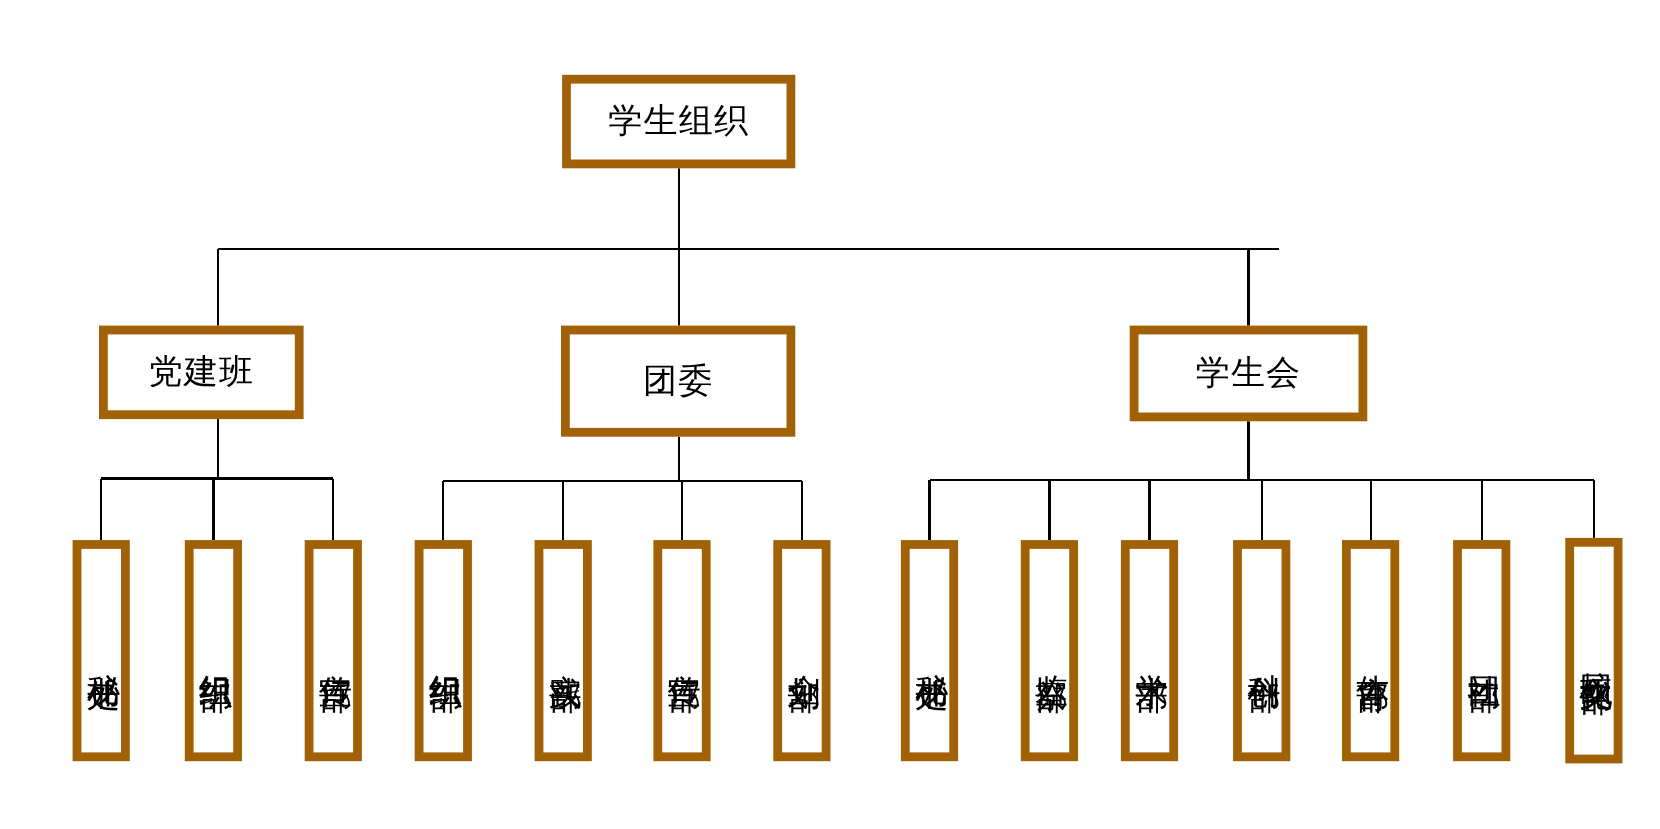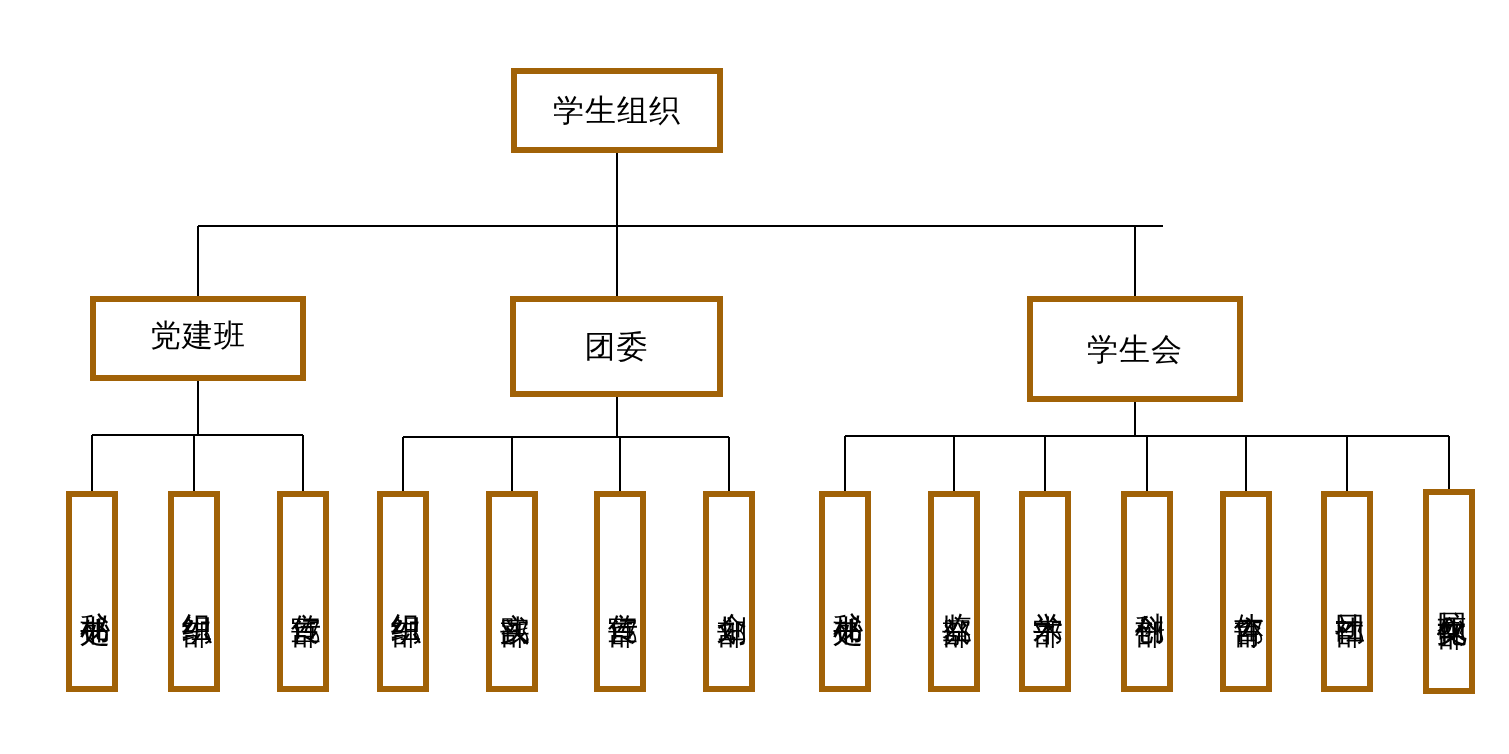--- a/index.html
+++ b/index.html
@@ -21,21 +21,21 @@
     position: absolute;
     left: 0;
     top: 0;
     width: 1509px;
     height: 754px;
   }
   .node {
     position: absolute;
     box-sizing: border-box;
     background: #ffffff;
-    border: 6px solid #a16207;
+    border: 8px solid #a16207;
     display: flex;
     align-items: center;
     justify-content: center;
     color: #000000;
   }
   .node-h {
     font-size: 31px;
     letter-spacing: 1px;
     line-height: 1.1;
   }
@@ -82,21 +82,21 @@
       <line x1="1045" y1="436" x2="1045" y2="491" stroke="#000000" stroke-width="2" shape-rendering="crispEdges"></line>
       <line x1="1147" y1="436" x2="1147" y2="491" stroke="#000000" stroke-width="2" shape-rendering="crispEdges"></line>
       <line x1="1246" y1="436" x2="1246" y2="491" stroke="#000000" stroke-width="2" shape-rendering="crispEdges"></line>
       <line x1="1347" y1="436" x2="1347" y2="491" stroke="#000000" stroke-width="2" shape-rendering="crispEdges"></line>
       <line x1="1449" y1="436" x2="1449" y2="489" stroke="#000000" stroke-width="2" shape-rendering="crispEdges"></line>
     </svg>
   <div id="node-layer">
       <div class="node node-h" style="left: 511px; top: 68px; width: 212px; height: 85px;">
         <span class="node-label">学生组织</span>
       </div>
-      <div class="node node-h" style="left: 90px; top: 296px; width: 216px; height: 85px; font-family: Liberation Mono, monospace;">
+      <div class="node node-h" style="left: 90px; top: 296px; width: 186px; height: 85px;">
         <span class="node-label">党建班</span>
       </div>
       <div class="node node-v" style="left: 66px; top: 491px; width: 52px; height: 201px;">
         <span class="node-label">秘书处</span>
       </div>
       <div class="node node-v" style="left: 168px; top: 491px; width: 52px; height: 201px;">
         <span class="node-label">组织部</span>
       </div>
       <div class="node node-v" style="left: 277px; top: 491px; width: 52px; height: 201px;">
         <span class="node-label">宣传部</span>
@@ -109,21 +109,21 @@
       </div>
       <div class="node node-v" style="left: 486px; top: 491px; width: 52px; height: 201px;">
         <span class="node-label">实践部</span>
       </div>
       <div class="node node-v" style="left: 594px; top: 491px; width: 52px; height: 201px;">
         <span class="node-label">宣传部</span>
       </div>
       <div class="node node-v" style="left: 703px; top: 491px; width: 52px; height: 201px;">
         <span class="node-label">企划部</span>
       </div>
-      <div class="node node-h" style="left: 1027px; top: 296px; width: 216px; height: 106px;">
+      <div class="node node-h" style="left: 1027px; top: 296px; width: 216px; height: 87px;">
         <span class="node-label">学生会</span>
       </div>
       <div class="node node-v" style="left: 819px; top: 491px; width: 52px; height: 201px;">
         <span class="node-label">秘书处</span>
       </div>
       <div class="node node-v" style="left: 928px; top: 491px; width: 52px; height: 201px;">
         <span class="node-label">监察部</span>
       </div>
       <div class="node node-v" style="left: 1019px; top: 491px; width: 52px; height: 201px;">
         <span class="node-label">学术部</span>

